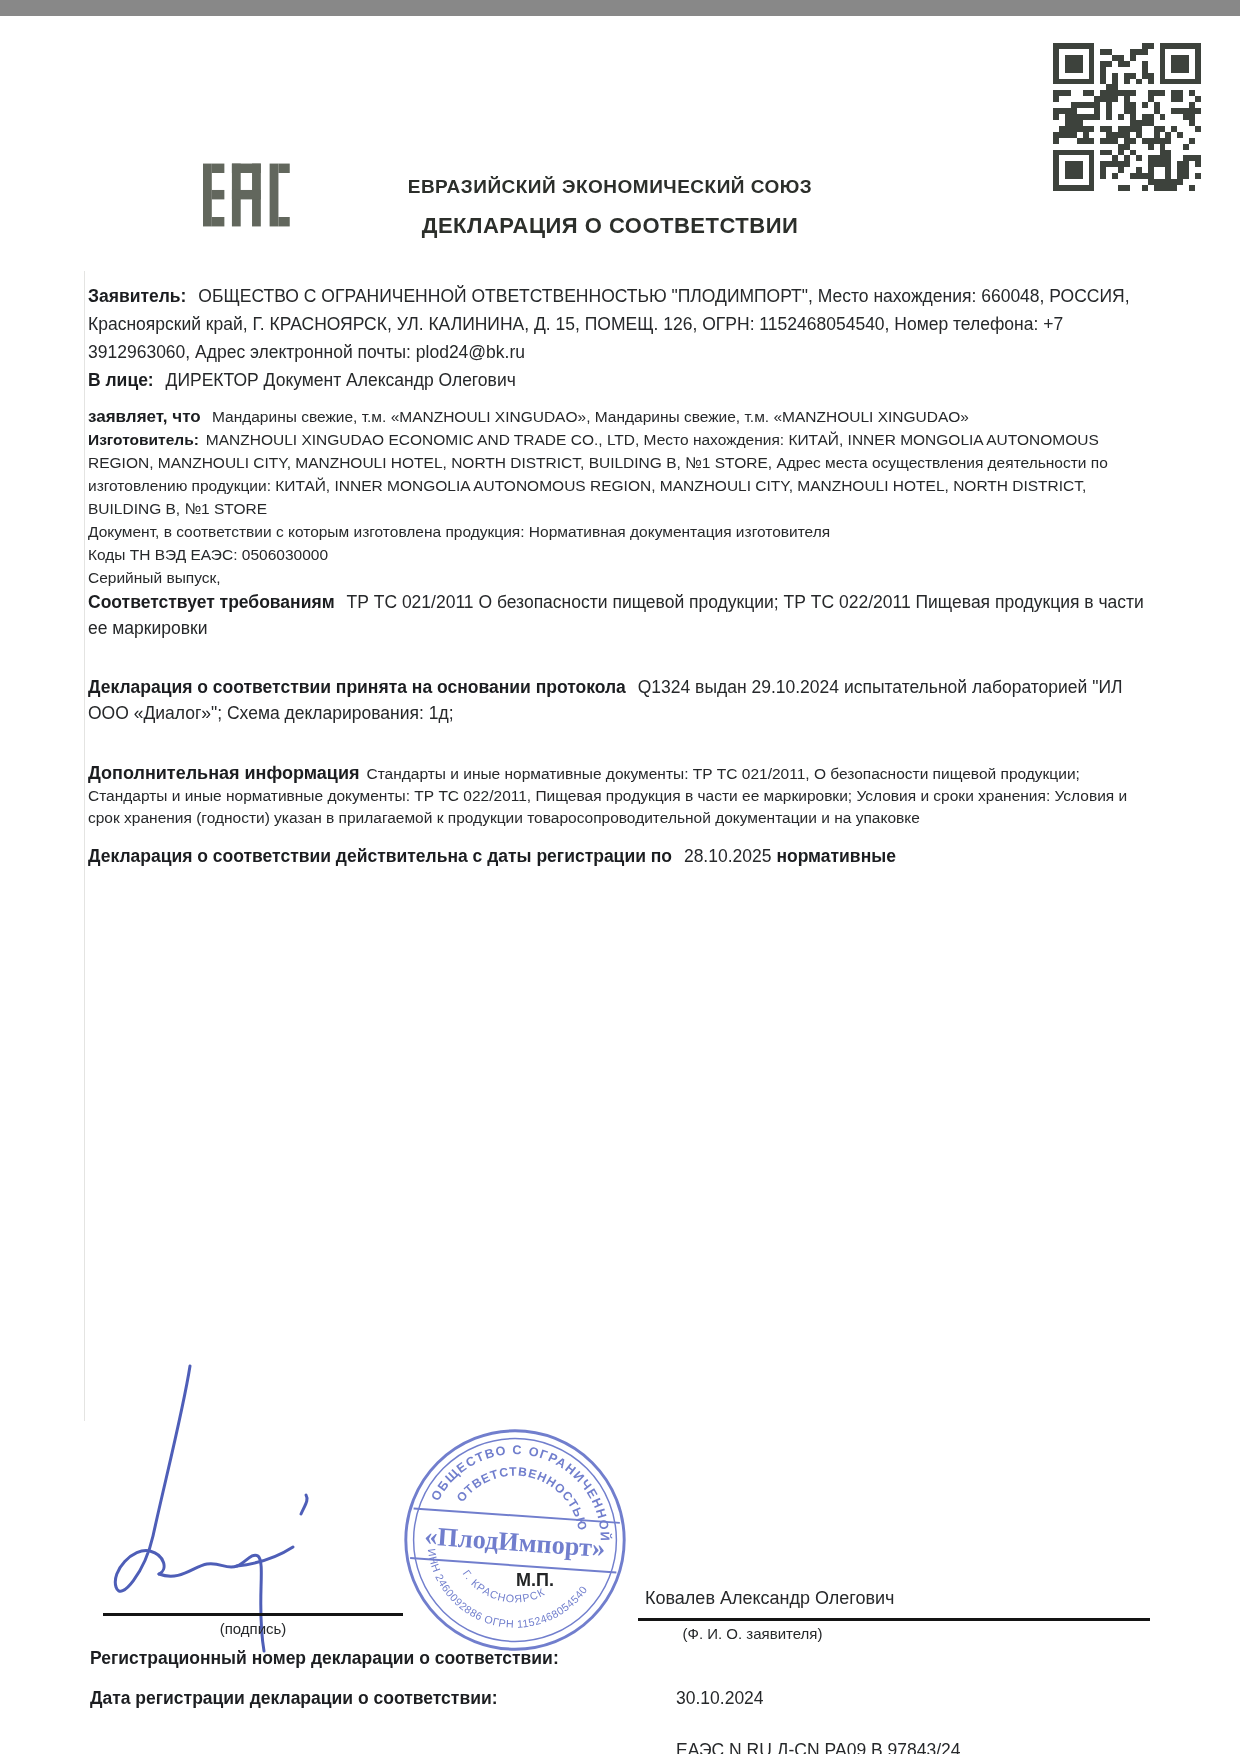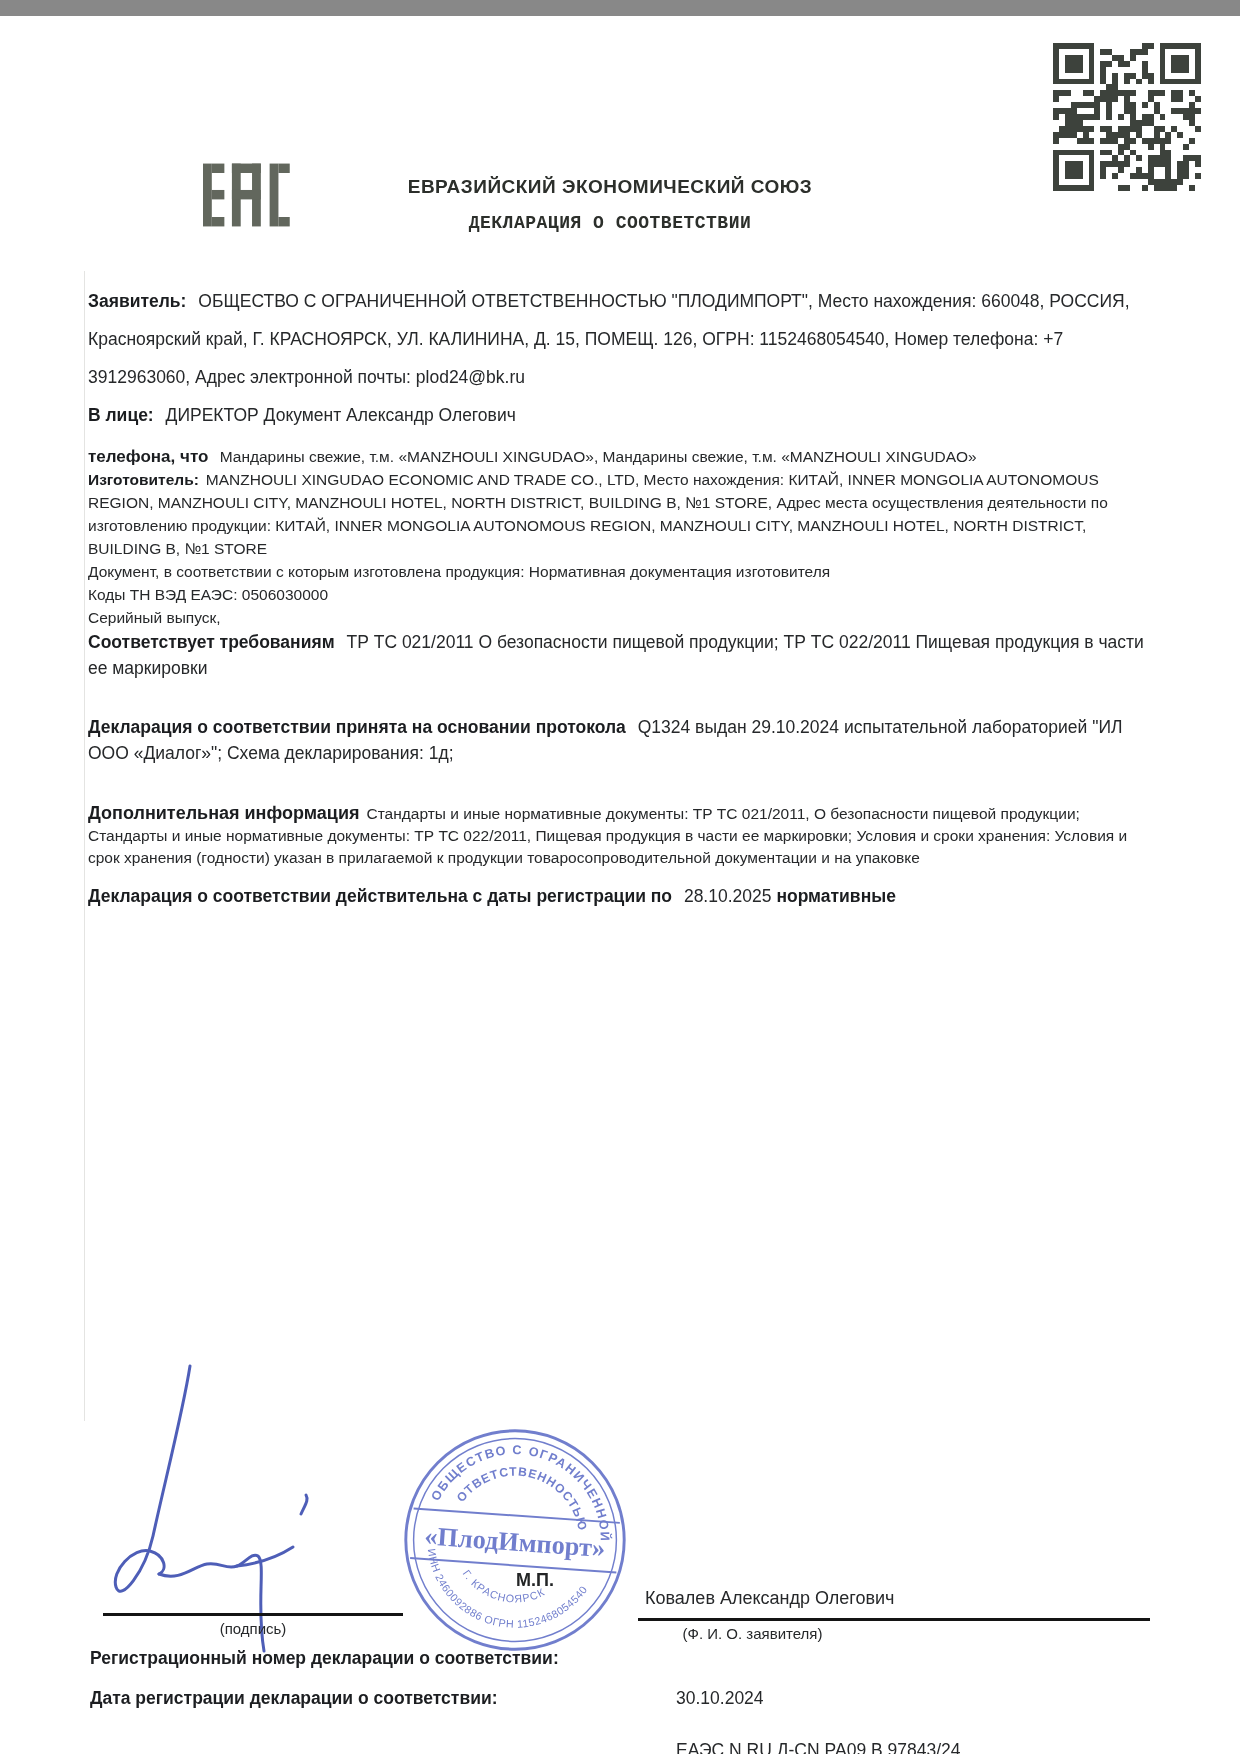--- a/index.html
+++ b/index.html
@@ -5,27 +5,27 @@
   html,body{margin:0;padding:0;background:#888;}
   .page{
     position:relative; width:1240px; height:1754px; margin:16px auto;
     background:#ffffff; overflow:hidden;
     font-family:"Liberation Sans", sans-serif; color:#25272а;
   }
   
   .eac-logo{position:absolute; left:203px; top:139px; width:88px; height:80px; opacity:.88;}
   .titles{position:absolute; left:320px; top:160px; width:580px; text-align:center; color:#2c2f2b;}
   .title1{font-size:19px; font-weight:bold; letter-spacing:.5px;}
-  .title2{font-size:18px; font-weight:bold; margin-top:15px; letter-spacing:.5px;font-family:Liberation Mono, monospace;}
+  .title2{font-size:22px; font-weight:bold; margin-top:15px; letter-spacing:.5px;}
   
   .qr{position:absolute; left:1053px; top:27px; width:148px; height:148px;}
   
   .bodytext{position:absolute; left:88px; top:266px; width:1064px; color:#26282a;}
   p{margin:0;}
-  .p-lg{font-size:17.5px; line-height:38px;}
+  .p-lg{font-size:17.5px; line-height:28px;}
   .p-md{font-size:17.5px; line-height:26px;}
   .p-sm{font-size:15.5px; line-height:23px;}
   .lbl{font-weight:bold; color:#1b1d20; margin-right:7px;}
   .scan-edge{position:absolute; left:84px; top:255px; width:1px; height:1150px; background:#e4e4e2;}
   
   .sig-svg{position:absolute; left:95px; top:1335px; width:280px; height:310px; pointer-events:none;}
   .stamp{position:absolute; left:398px; top:1404px; width:234px; height:240px; opacity:.8; pointer-events:none;}
   .mp{position:absolute; left:516px; top:1554px; font-size:18px; font-weight:bold; color:#232526;}
   .signer-name{position:absolute; left:645px; top:1572px; font-size:18px; color:#26282a;}
   .line{position:absolute; background:#141414; height:3px;}
@@ -70,21 +70,21 @@
     <div class="title2">ДЕКЛАРАЦИЯ О СООТВЕТСТВИИ</div>
   </div>
 
   <div class="scan-edge"></div>
 
   <div class="bodytext">
     <p class="p-lg"><b class="lbl">Заявитель:</b> <span>ОБЩЕСТВО С ОГРАНИЧЕННОЙ ОТВЕТСТВЕННОСТЬЮ "ПЛОДИМПОРТ", Место нахождения: 660048, РОССИЯ,  Красноярский край, Г. КРАСНОЯРСК, УЛ. КАЛИНИНА, Д. 15, ПОМЕЩ. 126, ОГРН: 1152468054540, Номер телефона: +7 3912963060, Адрес электронной почты: plod24@bk.ru</span></p>
 
     <p class="p-lg"><b class="lbl">В лице:</b> <span>ДИРЕКТОР Документ Александр Олегович</span></p>
 
-    <p class="p-sm" style="margin-top:11px;"><b class="lbl" style="font-size:17px;">телефона, что</b> <span>Мандарины свежие, т.м.  «MANZHOULI XINGUDAO», Мандарины свежие, т.м.  «MANZHOULI XINGUDAO»</span></p>
+    <p class="p-sm" style="margin-top:11px;"><b class="lbl" style="font-size:17px;">заявляет, что</b> <span>Мандарины свежие, т.м.  «MANZHOULI XINGUDAO», Мандарины свежие, т.м.  «MANZHOULI XINGUDAO»</span></p>
 
     <p class="p-sm"><b class="lbl">Изготовитель:</b><span>MANZHOULI XINGUDAO ECONOMIC AND TRADE CO., LTD, Место нахождения: КИТАЙ, INNER MONGOLIA AUTONOMOUS REGION, MANZHOULI CITY, MANZHOULI HOTEL, NORTH DISTRICT, BUILDING B, №1 STORE, Адрес места осуществления деятельности по изготовлению продукции: КИТАЙ, INNER MONGOLIA AUTONOMOUS REGION, MANZHOULI CITY, MANZHOULI HOTEL, NORTH DISTRICT, BUILDING B, №1 STORE</span></p>
 
     <p class="p-sm">Документ, в соответствии с которым изготовлена продукция: Нормативная документация изготовителя</p>
     <p class="p-sm">Коды ТН ВЭД ЕАЭС: 0506030000</p>
     <p class="p-sm">Серийный выпуск,</p>
 
     <p class="p-md"><b class="lbl">Соответствует требованиям</b>  <span>ТР ТС 021/2011 О безопасности пищевой продукции; ТР ТС 022/2011 Пищевая продукция в части ее маркировки</span></p>
 
     <p class="p-md" style="margin-top:33px;"><b class="lbl">Декларация о соответствии принята на основании протокола</b> <span>Q1324 выдан 29.10.2024 испытательной лабораторией "ИЛ ООО «Диалог»"; Схема декларирования: 1д;</span></p>

